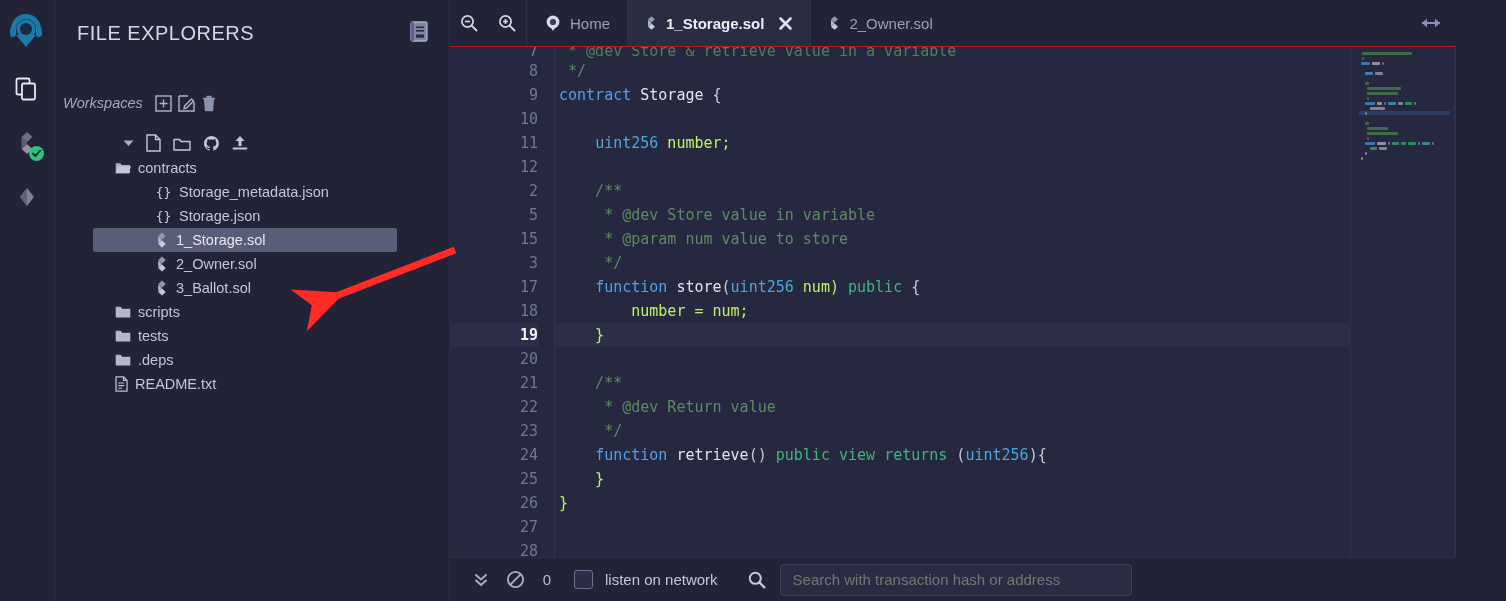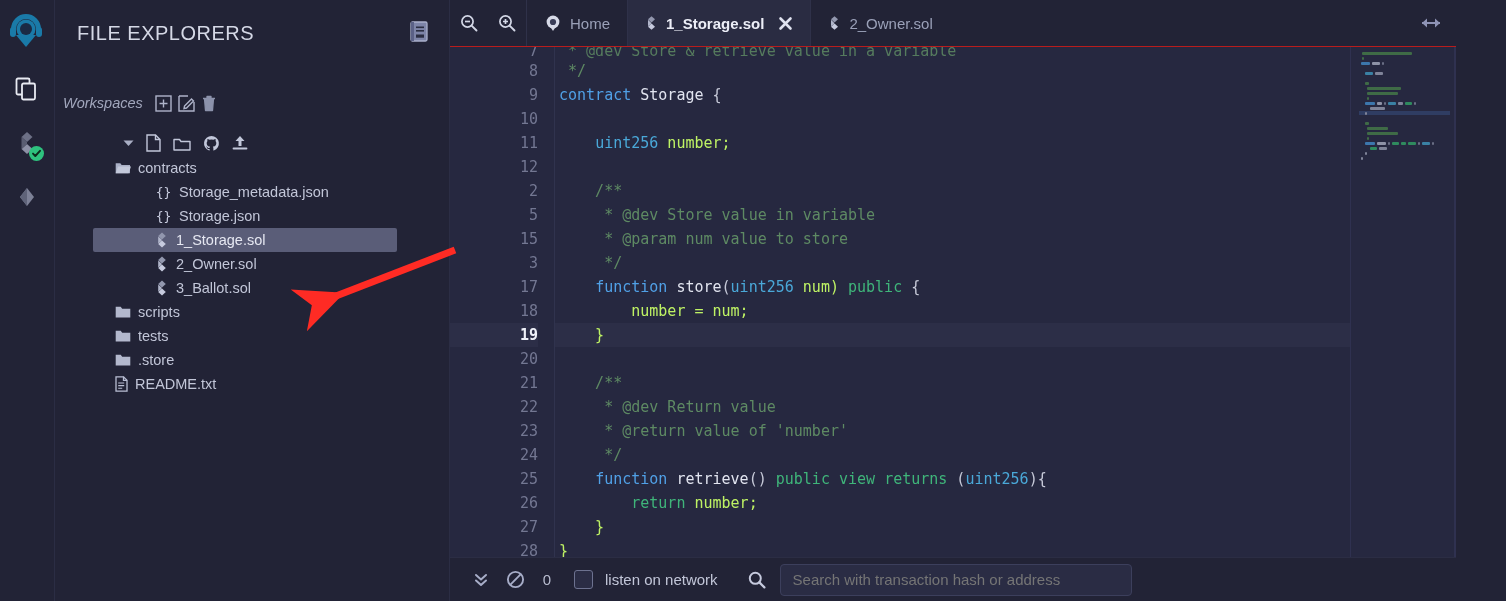--- a/index.html
+++ b/index.html
@@ -347,21 +347,21 @@
               </svg>
             </span>
             <span class="tlabel">tests</span>
           </div>
           <div class="trow ind1">
             <span style="display: flex; align-items: center;">
               <svg width="16" height="14" viewBox="0 0 16 14">
                 <path d="M0.7 12.6V1.8h5l1.5 2H15.3v8.8z" fill="#b3b8cd"></path>
               </svg>
             </span>
-            <span class="tlabel">.store</span>
+            <span class="tlabel">.deps</span>
           </div>
           <div class="trow ind1">
             <span style="display: flex; align-items: center;">
               <svg width="13" height="16" viewBox="0 0 13 16">
                 <path d="M1 0.8 h7.5 L12 4.3 V15.2 H1 Z" fill="none" stroke="#b9bed3" stroke-width="1.3"></path>
                 <path d="M8.5 0.8 v3.5 H12" fill="none" stroke="#b9bed3" stroke-width="1.3"></path>
                 <path d="M3.2 7 h6 M3.2 9.6 h6 M3.2 12.2 h4" stroke="#b9bed3" stroke-width="1.1"></path>
               </svg>
             </span>
             <span class="tlabel">README.txt</span>
@@ -471,24 +471,22 @@
               <div class="cl"><span class="c-com">    /**</span></div>
               <div class="cl"><span class="c-com">     * @dev Store value in variable</span></div>
               <div class="cl"><span class="c-com">     * @param num value to store</span></div>
               <div class="cl"><span class="c-com">     */</span></div>
               <div class="cl"><span class="c-id">    </span><span class="c-kw">function</span><span class="c-id"> </span><span class="c-fn">store</span><span class="c-pun">(</span><span class="c-type">uint256</span><span class="c-id"> num) </span><span class="c-mod">public</span><span class="c-pun"> {</span></div>
               <div class="cl"><span class="c-id">        number = num;</span></div>
               <div class="cl cur"><span class="c-id">    }</span></div>
               <div class="cl">&nbsp;</div>
               <div class="cl"><span class="c-com">    /**</span></div>
               <div class="cl"><span class="c-com">     * @dev Return value</span></div>
-              <div class="cl"><span class="c-com">     * @return value of 'number'</span></div>
               <div class="cl"><span class="c-com">     */</span></div>
               <div class="cl"><span class="c-id">    </span><span class="c-kw">function</span><span class="c-id"> </span><span class="c-fn">retrieve</span><span class="c-pun">() </span><span class="c-mod">public</span><span class="c-id"> </span><span class="c-mod">view</span><span class="c-id"> </span><span class="c-mod">returns</span><span class="c-pun"> (</span><span class="c-type">uint256</span><span class="c-pun">){</span></div>
-              <div class="cl"><span class="c-id">        </span><span class="c-mod">return</span><span class="c-id"> number;</span></div>
               <div class="cl"><span class="c-id">    }</span></div>
               <div class="cl"><span class="c-id">}</span></div>
             </div>
         </div>
       </div>
       <div id="minimap">
         <div id="mm-rows">
             <div class="mm-row">
               <span style="width: 1.1px; display: inline-block;"></span>
               <span class="mm-seg" style="width: 49.45px; background: rgb(63, 107, 70);"></span>

